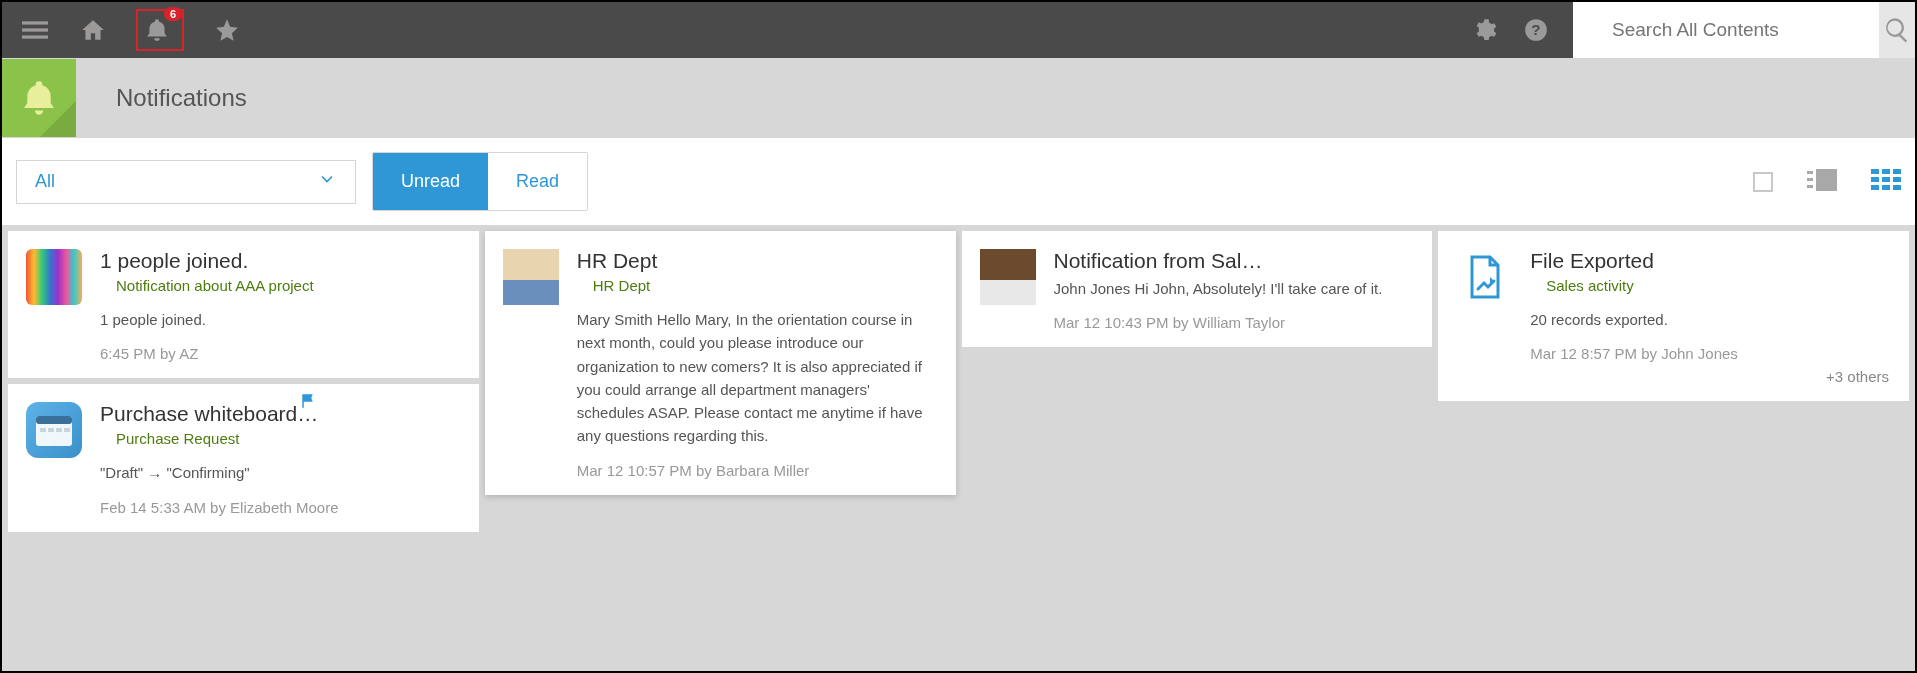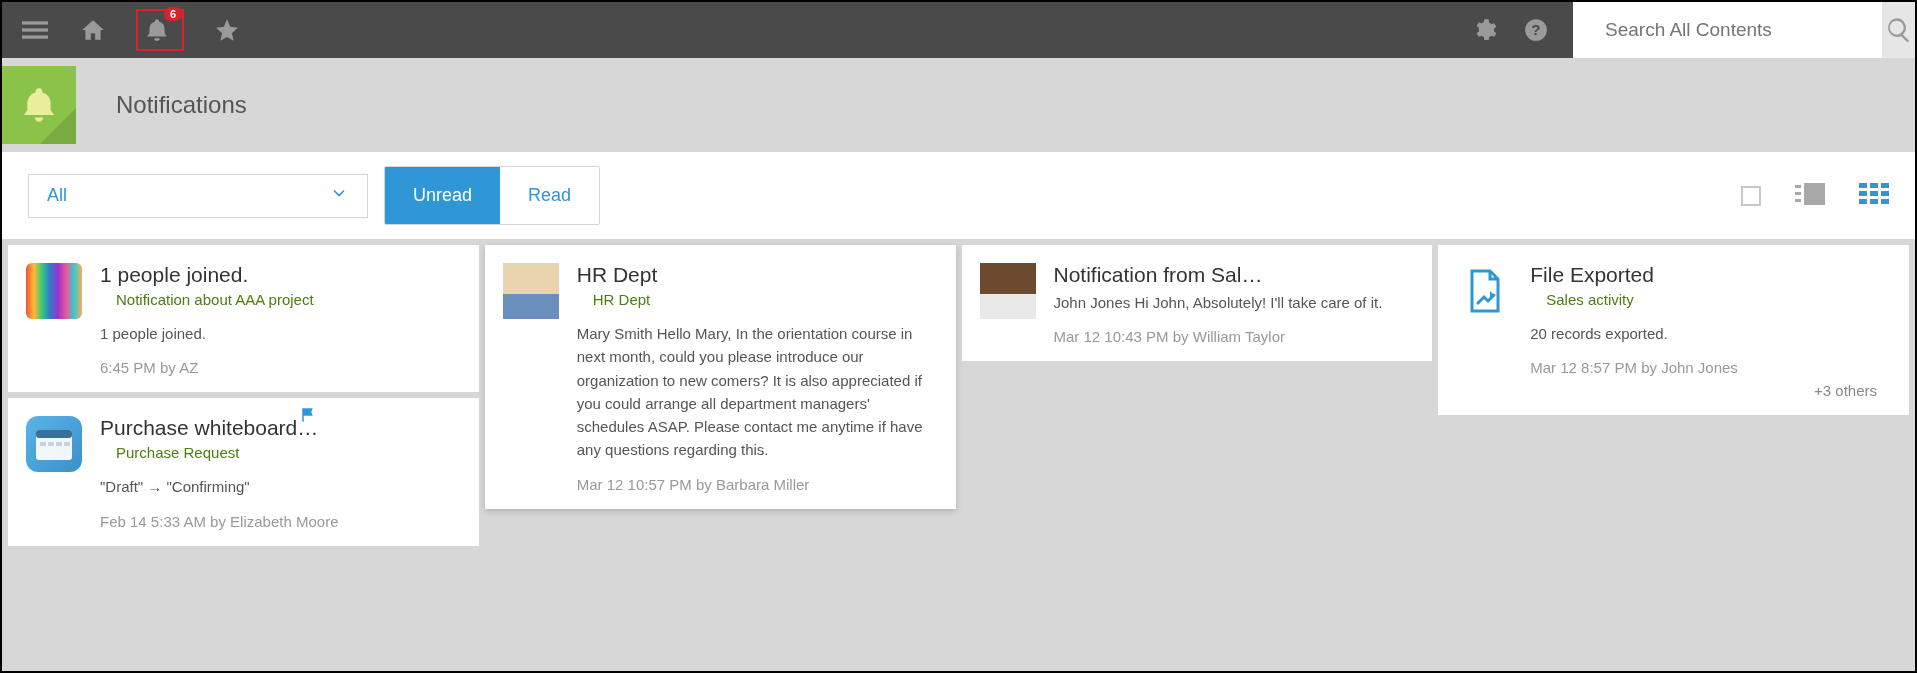--- a/index.html
+++ b/index.html
@@ -7,46 +7,46 @@
 
 
 .topbar { display: flex; align-items: center; height: 56px; background: #4a4a4a; }
 .topbar-left { display: flex; align-items: center; gap: 28px; padding-left: 18px; }
 .topbar-right { margin-left: auto; display: flex; align-items: center; gap: 22px; }
 .topbar-icon { color: #9c9a99; width: 30px; height: 30px; display: flex; align-items: center; justify-content: center; cursor: pointer; }
 .topbar-icon svg { width: 26px; height: 26px; fill: currentColor; }
 .bell-wrap { position: relative; border: 2px solid #d9232a; padding: 4px 10px 4px 4px; }
 .badge { position: absolute; top: -4px; right: 0; background: #d9232a; color: #fff; font-size: 11px; font-weight: 600; border-radius: 10px; padding: 1px 6px; }
 .search-box { display: flex; align-items: center; background: #fff; height: 56px; width: 342px; }
-.search-box input { flex: 1; border: none; outline: none; font-size: 19px; padding: 0 32px; color: #7a7a7a; height: 100%; }
+.search-box input { flex: 1; border: none; outline: none; font-size: 19px; padding: 0 22px; color: #7a7a7a; height: 100%; margin-left: 17px; }
 .search-btn { width: 60px; height: 56px; background: #e6e6e6; display: flex; align-items: center; justify-content: center; color: #9c9a99; cursor: pointer; }
 
 
-.page-header { display: flex; align-items: center; height: 94px; background: #d7d7d7; }
+.page-header { display: flex; align-items: center; height: 80px; background: #d7d7d7; }
 .page-icon { width: 74px; height: 78px; background: #8bc34a; display: flex; align-items: center; justify-content: center; position: relative; }
 .page-icon svg { width: 40px; height: 40px; fill: #e8ee9b; }
 .page-icon::after { content:""; position:absolute; bottom:0; right:0; width:0; height:0; border-left:36px solid transparent; border-bottom:36px solid rgba(0,0,0,0.12); }
 .page-title { font-size: 24px; font-weight: 300; color: #555; margin-left: 40px; }
 
 
-.filter-bar { display: flex; align-items: center; background: #fff; padding: 14px 26px; gap: 16px; }
+.filter-bar { display: flex; align-items: center; background: #fff; padding: 14px 14px; gap: 16px; }
 .filter-select { width: 340px; height: 44px; border: 1px solid #d5d5d5; display: flex; align-items: center; justify-content: space-between; padding: 0 18px; color: #2f97d6; font-size: 18px; font-weight: 300; cursor: pointer; }
 .filter-select .chev { color: #2f97d6; }
 .seg { display: flex; border: 1px solid #d5d5d5; border-radius: 2px; overflow: hidden; }
 .seg button { border: none; height: 57px; padding: 0 28px; font-size: 18px; font-weight: 300; cursor: pointer; background: #fff; color: #2f97d6; }
 .seg button.active { background: #2f97d6; color: #fff; }
 .filter-right { margin-left: auto; display: flex; align-items: center; gap: 34px; }
 .chk { width: 20px; height: 20px; border: 2px solid #c8c8c8; cursor: pointer; }
 .view-icon { color: #a8a8a8; cursor: pointer; }
 .view-icon.active { color: #2f97d6; }
 
 
 .grid { padding: 6px 6px; display: grid; grid-template-columns: repeat(4, 1fr); gap: 6px; align-items: start; }
 .col { display: flex; flex-direction: column; gap: 6px; }
-.card { background: #fff; padding: 18px 32px 16px 18px; display: flex; gap: 18px; position: relative; }
+.card { background: #fff; padding: 18px 20px 16px 18px; display: flex; gap: 18px; position: relative; }
 .card.shadow { box-shadow: 0 2px 6px rgba(0,0,0,0.18); }
 .thumb { width: 56px; height: 56px; border-radius: 6px; flex-shrink: 0; display: flex; align-items: center; justify-content: center; overflow: hidden; }
 .thumb svg { width: 56px; height: 56px; }
 .card-body { flex: 1; min-width: 0; }
 .card-title { font-size: 21px; color: #333; font-weight: 400; margin-bottom: 4px; white-space: nowrap; overflow: hidden; text-overflow: ellipsis; }
 .card-sub { font-size: 15px; color: #4d7c0f; margin-bottom: 14px; margin-left: 16px; }
 .card-text { font-size: 15px; color: #555; line-height: 1.55; margin-bottom: 14px; }
 .card-meta { font-size: 15px; color: #999; }
 .flag { position: absolute; left: 292px; top: 8px; color: #2f97d6; }
 .others { text-align: right; font-size: 15px; color: #888; margin-top: 6px; }

